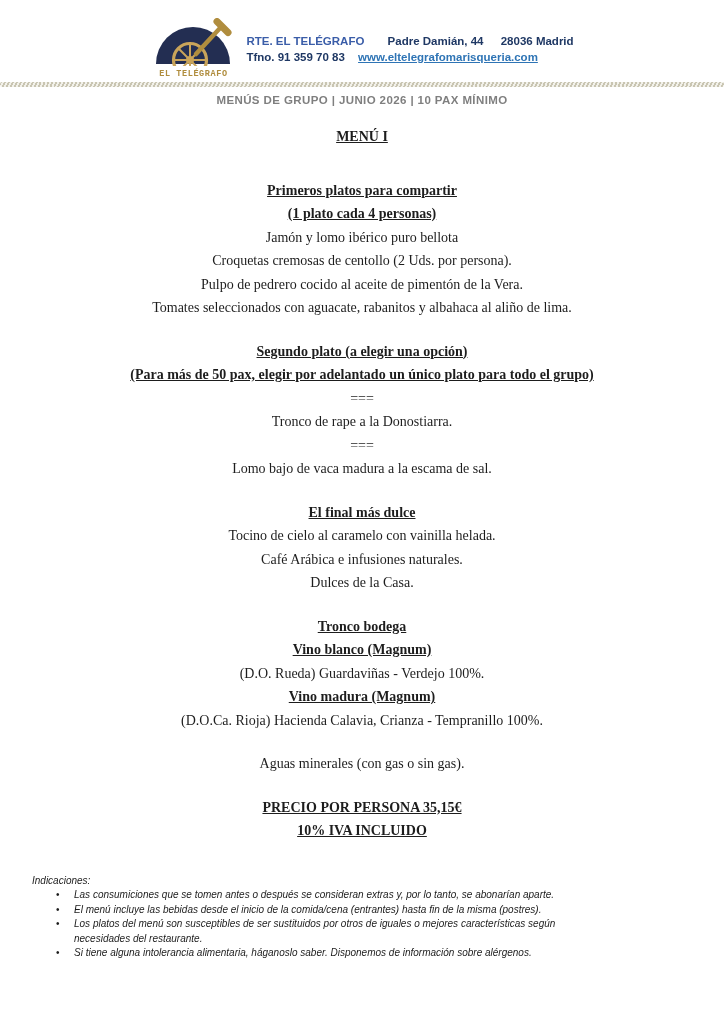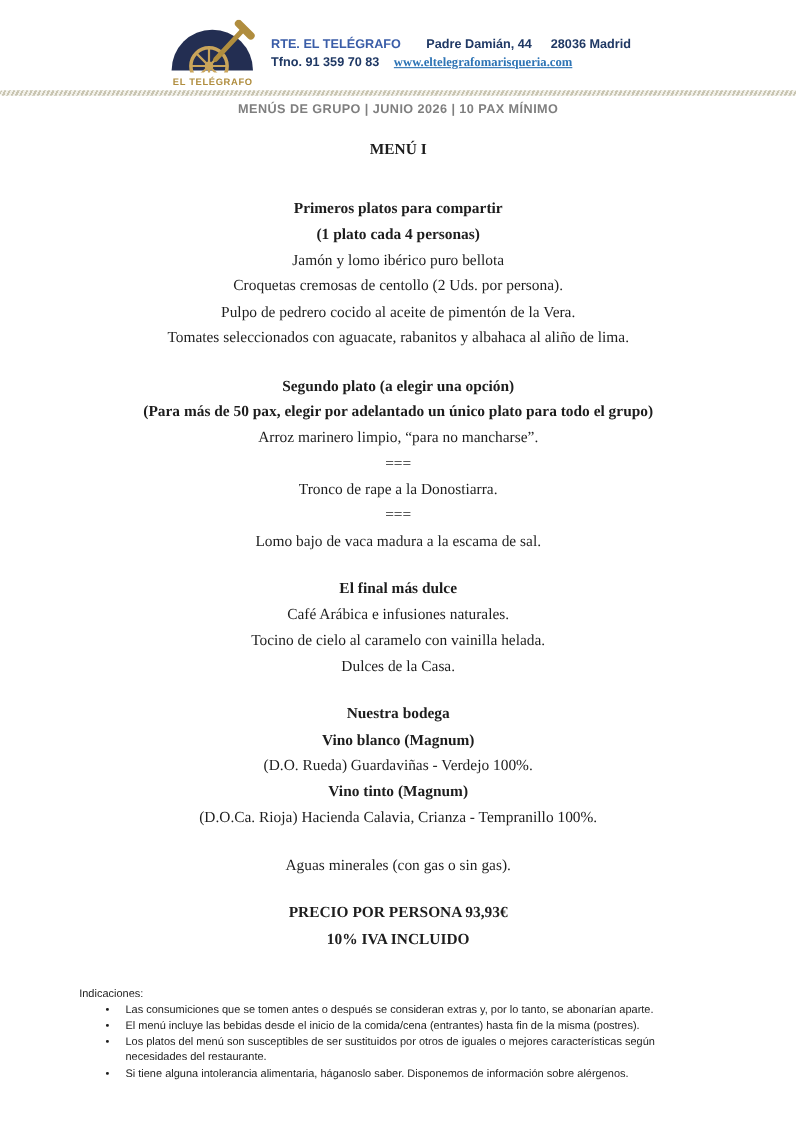--- a/index.html
+++ b/index.html
@@ -11,31 +11,31 @@
     font-family:"Liberation Sans",sans-serif;
   }
   
   .header{
     margin-top:18px;
     display:flex;
     justify-content:center;
     align-items:center;
     gap:10px;
   }
-  .logo{width:86px;text-align:center;}
+  .logo{width:86px;text-align:center;font-family:Liberation Mono, monospace;}
   .logo-caption{
     font-size:8.5px;font-weight:bold;letter-spacing:.6px;
     color:var(--gold,#b08d3e);margin-top:-2px;white-space:nowrap;
   }
   .header-text{font-size:11.5px;font-weight:bold;line-height:16px;}
   .rte{color:var(--name-blue,#3a5da8);margin-right:20px;}
   .navy{color:var(--navy,#1f3864);}
   .city{margin-left:14px;}
   .phone{color:var(--navy,#1f3864);margin-right:10px;}
-  .link{color:var(--link-blue,#2e74b5);text-decoration:underline;cursor:pointer;font-family:Liberation Serif, serif;}
+  .link{color:var(--link-blue,#2e74b5);text-decoration:underline;cursor:pointer;}
   
   .divider{
     margin-top:3px;
     height:5px;width:724px;
     background:repeating-linear-gradient(115deg,
       var(--divider,#c9c5b2) 0px,var(--divider,#c9c5b2) 1.8px,
       #f2f1ea 1.8px,#f2f1ea 3.6px);
     border-radius:2px;
   }
   
@@ -47,27 +47,28 @@
   }
   
   .menu{
     margin-top:19px;
     text-align:center;
     font-family:"Liberation Serif","DejaVu Serif",serif;
     font-size:14px;
     color:var(--body-text,#1d1d1d);
   }
   .menu .line{line-height:23.5px;}
-  .menu .title,.menu .heading{font-weight:bold;}
+  .menu .title,.menu .heading{font-weight:bold;text-decoration:underline;}
   .menu .gap{height:20px;}
   .menu .gap-lg{height:30px;}
   
   .indications{
     margin-top:31px;
-    padding-left:72px;
+    padding-left:32px;
+    font-style:italic;
     font-size:10px;
     color:#1c1c1c;
     line-height:14.5px;
   }
   .ind-list{
     list-style:none;
     margin:0;
     padding:0 0 0 22px;
     width:545px;
   }
@@ -125,40 +126,39 @@
       <div class="gap-lg"></div>
       <div class="line heading">Primeros platos para compartir</div>
       <div class="line heading">(1 plato cada 4 personas)</div>
       <div class="line item">Jamón y lomo ibérico puro bellota</div>
       <div class="line item">Croquetas cremosas de centollo (2 Uds. por persona).</div>
       <div class="line item">Pulpo de pedrero cocido al aceite de pimentón de la Vera.</div>
       <div class="line item">Tomates seleccionados con aguacate, rabanitos y albahaca al aliño de lima.</div>
       <div class="gap"></div>
       <div class="line heading">Segundo plato (a elegir una opción)</div>
       <div class="line heading">(Para más de 50 pax, elegir por adelantado un único plato para todo el grupo)</div>
-      <div class="line item">Arroz marinero limpio, “para no mancharse”.</div>
       <div class="line separator">===</div>
       <div class="line item">Tronco de rape a la Donostiarra.</div>
       <div class="line separator">===</div>
       <div class="line item">Lomo bajo de vaca madura a la escama de sal.</div>
       <div class="gap"></div>
       <div class="line heading">El final más dulce</div>
+      <div class="line item">Tocino de cielo al caramelo con vainilla helada.</div>
       <div class="line item">Café Arábica e infusiones naturales.</div>
-      <div class="line item">Tocino de cielo al caramelo con vainilla helada.</div>
       <div class="line item">Dulces de la Casa.</div>
       <div class="gap"></div>
-      <div class="line heading">Nuestra bodega</div>
+      <div class="line heading">Tronco bodega</div>
       <div class="line heading">Vino blanco (Magnum)</div>
       <div class="line item">(D.O. Rueda) Guardaviñas - Verdejo 100%.</div>
-      <div class="line heading">Vino tinto (Magnum)</div>
+      <div class="line heading">Vino madura (Magnum)</div>
       <div class="line item">(D.O.Ca. Rioja) Hacienda Calavia, Crianza - Tempranillo 100%.</div>
       <div class="gap"></div>
       <div class="line item">Aguas minerales (con gas o sin gas).</div>
       <div class="gap"></div>
-      <div class="line heading">PRECIO POR PERSONA 93,93€</div>
+      <div class="line heading">PRECIO POR PERSONA 35,15€</div>
       <div class="line heading">10% IVA INCLUIDO</div>
     </main>
 
   <footer class="indications">
     <div class="ind-label">Indicaciones:</div>
     <ul class="ind-list">
         <li>Las consumiciones que se tomen antes o después se consideran extras y, por lo tanto, se abonarían aparte.</li>
         <li>El menú incluye las bebidas desde el inicio de la comida/cena (entrantes) hasta fin de la misma (postres).</li>
         <li>Los platos del menú son susceptibles de ser sustituidos por otros de iguales o mejores características según necesidades del restaurante.</li>
         <li>Si tiene alguna intolerancia alimentaria, háganoslo saber. Disponemos de información sobre alérgenos.</li>

